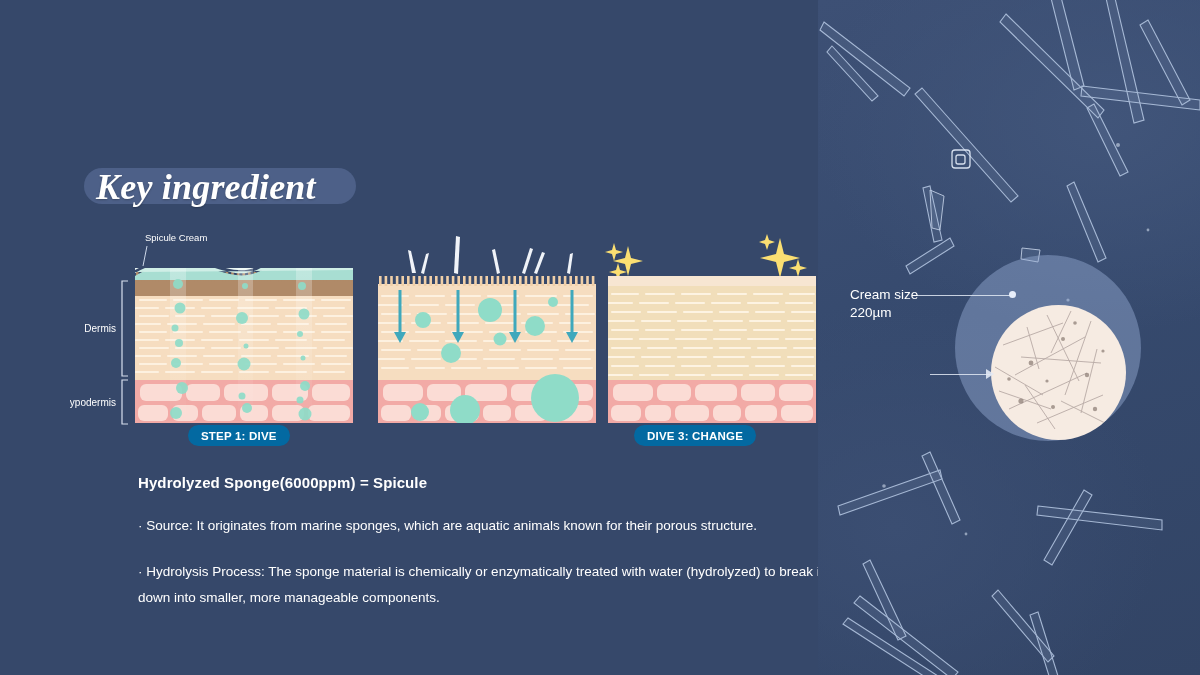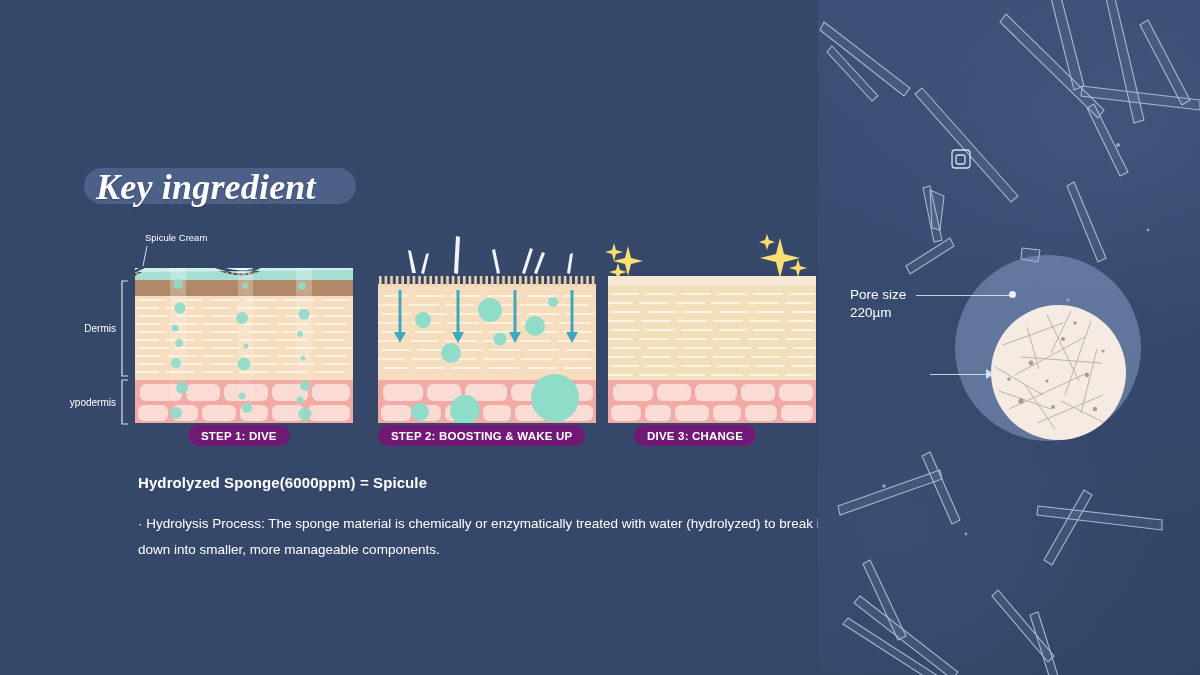--- a/index.html
+++ b/index.html
@@ -41,21 +41,21 @@
   }
 
   
   .diagrams{ position:absolute; left:70px; top:228px; width:760px; height:225px; }
   .panel{ position:absolute; top:0; }
   .panel svg{ display:block; }
 
   .step-badges{ position:absolute; left:70px; top:425px; width:760px; height:22px; }
   .badge{
     position:absolute; height:21px; border-radius:11px;
-    background:#701a75; color:#fff;
+    background:#0369a1; color:#fff;
     font-size:11.5px; font-weight:bold; letter-spacing:.2px;
     display:flex; align-items:center; justify-content:center;
     padding:0 13px; white-space:nowrap;
   }
   .badge.b1{ left:118px; }
   .badge.b2{ left:308px; }
   .badge.b3{ left:564px; }
 
   
   .copy{ position:absolute; left:138px; top:474px; width:690px; color:#ffffff; }
@@ -547,26 +547,26 @@
               <rect x="145" y="177" width="32" height="16" rx="6"></rect>
               <rect x="181" y="177" width="32" height="16" rx="6"></rect>
             </g>
           </g>
         </svg>
       </div>
     </div>
 
     <div class="step-badges">
       <div class="badge b1">STEP 1: DIVE</div>
-      <div class="badge b2">STEP 2: BOOSTING &amp; WAKE UP</div>
       <div class="badge b3">DIVE 3: CHANGE</div>
     </div>
 
     <div class="copy">
       <h3>Hydrolyzed Sponge(6000ppm) = Spicule</h3>
+      <p>· Source: It originates from marine sponges, which are aquatic animals known for their porous structure.</p>
       <p class="second">· Hydrolysis Process: The sponge material is chemically or enzymatically treated with water (hydrolyzed) to break it down into smaller, more manageable components.</p>
     </div>
   </div>
 
   <div class="right-panel">
     <svg width="382" height="675" viewBox="0 0 382 675">
       <g stroke="#b9cbe6" stroke-width="1.1" fill="rgba(180,200,230,.10)" opacity=".85">
         <path d="M6,22 L92,88 L86,96 L2,30 Z"></path>
         <path d="M14,46 L60,96 L54,101 L9,52 Z"></path>
         <path d="M236,-30 L266,86 L256,90 L227,-26 Z"></path>
@@ -638,20 +638,20 @@
           <circle cx="18" cy="74" r="1.8"></circle>
         <circle cx="56" cy="76" r="1.6"></circle>
           <circle cx="112" cy="46" r="1.6"></circle>
       </g>
     </svg>
   </div>
 
   <div class="lead pore-line"></div>
   <div class="lead-dot"></div>
   <div class="annot pore">
-    <div>Pore size</div>
+    <div>Cream size</div>
     <div>220µm</div>
   </div>
 
   <div class="lead exo-line"></div>
   <div class="lead-arrow"></div>
 
 </div>
 
 </body></html>

